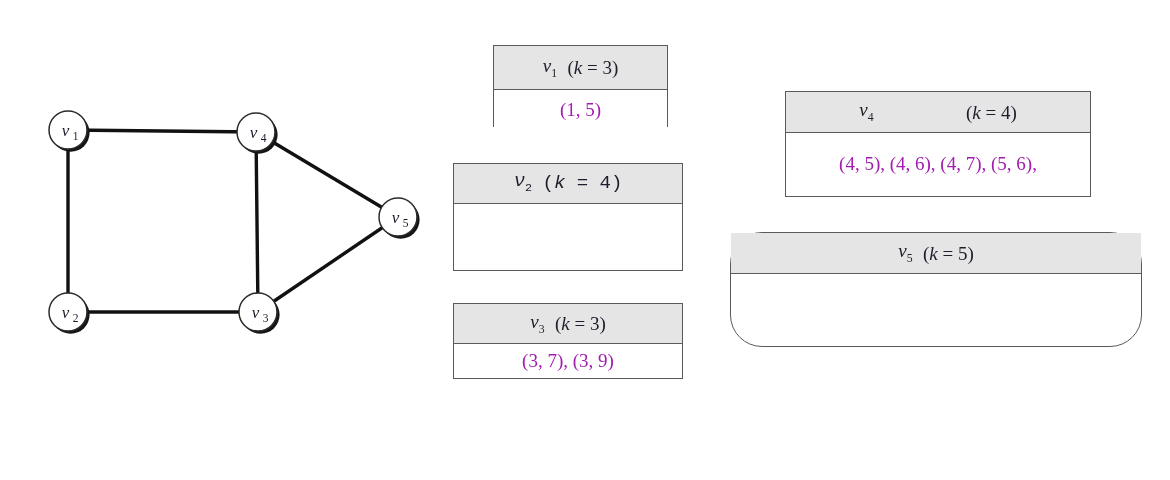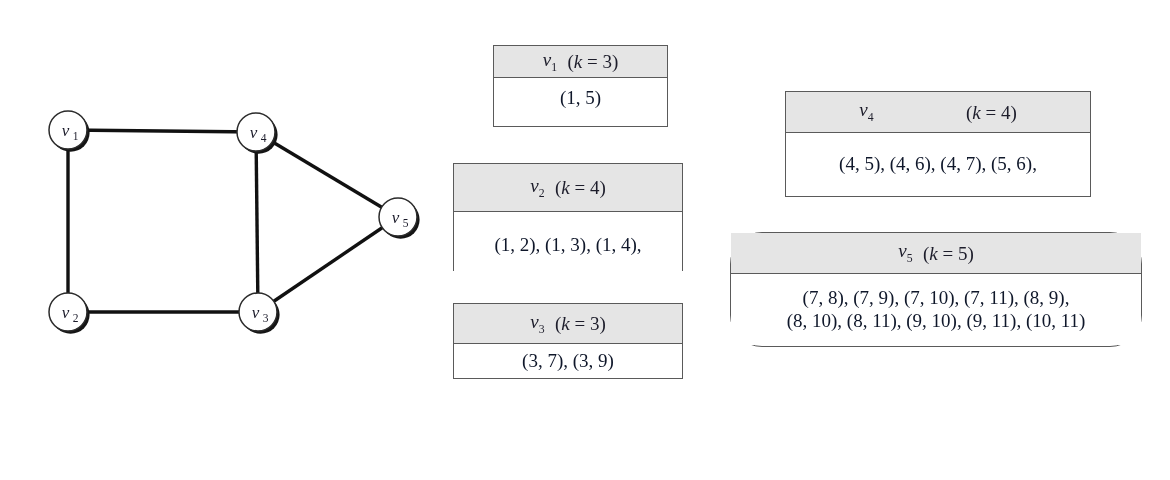--- a/index.html
+++ b/index.html
@@ -56,21 +56,21 @@
     font-size: 19px;
     line-height: 1.0;
     display: flex;
     align-items: center;
     justify-content: center;
   }
   .vtable .tbody {
     box-sizing: border-box;
     background: #ffffff;
     text-align: center;
-    color: #0f172a;
+    color: #a21caf;
     font-size: 19px;
     display: flex;
     flex-direction: column;
     align-items: center;
     justify-content: center;
   }
   .tbody .drow {
     white-space: nowrap;
     line-height: 1.22;
   }
@@ -156,37 +156,36 @@
             <circle cx="398" cy="217" r="19" fill="#ffffff" stroke="#2b2b2b" stroke-width="1.5"></circle>
             <text x="395.5" y="222.5" text-anchor="middle" class="node-label">ν</text>
             <text x="405.5" y="226.5" text-anchor="middle" class="node-sub">5</text>
           </g>
         </g>
     </svg>
   </div>
 
   <div id="tables-layer">
       <div class="vtable" style="left: 493px; top: 45px; width: 175px; height: 82px;">
-        <div class="thead" style="height: 32px;">
+        <div class="thead" style="height: 44px;">
           <span class="hdr-v">ν<sub>1</sub></span>
           <span class="hdr-gap"></span>
           <span class="hdr-k">(<i>k</i> = 3)</span>
         </div>
         <div class="tbody" style="height: 38.8px;">
           <div class="drow">(1, 5)</div>
         </div>
       </div>
       <div class="vtable" style="left: 453px; top: 163px; width: 230px; height: 108px;">
-        <div class="thead" style="height: 48px;">
+        <div class="thead" style="height: 40px; font-family: Liberation Mono, monospace;">
           <span class="hdr-v">ν<sub>2</sub></span>
           <span class="hdr-gap"></span>
           <span class="hdr-k">(<i>k</i> = 4)</span>
         </div>
         <div class="tbody" style="height: 64.8px;">
-          <div class="drow">(1, 2), (1, 3), (1, 4),</div>
         </div>
       </div>
       <div class="vtable" style="left: 453px; top: 303px; width: 230px; height: 76px;">
         <div class="thead" style="height: 40px;">
           <span class="hdr-v">ν<sub>3</sub></span>
           <span class="hdr-gap"></span>
           <span class="hdr-k">(<i>k</i> = 3)</span>
         </div>
         <div class="tbody" style="height: 32.8px;">
           <div class="drow">(3, 7), (3, 9)</div>
@@ -201,21 +200,17 @@
         <div class="tbody" style="height: 62px;">
           <div class="drow">(4, 5), (4, 6), (4, 7), (5, 6),</div>
         </div>
       </div>
       <div class="vtable" style="left: 730px; top: 232px; width: 412px; height: 115px; border-radius: 32px;">
         <div class="thead" style="height: 41px;">
           <span class="hdr-v">ν<sub>5</sub></span>
           <span class="hdr-gap"></span>
           <span class="hdr-k">(<i>k</i> = 5)</span>
         </div>
-        <div class="tbody" style="height: 70.8px;">
-          <div class="drow">(7, 8), (7, 9), (7, 10), (7, 11), (8, 9),</div>
-          <div class="drow">(8, 10), (8, 11), (9, 10), (9, 11), (10, 11)</div>
-        </div>
       </div>
     </div>
 
 
 </div>
 
 </body></html>

